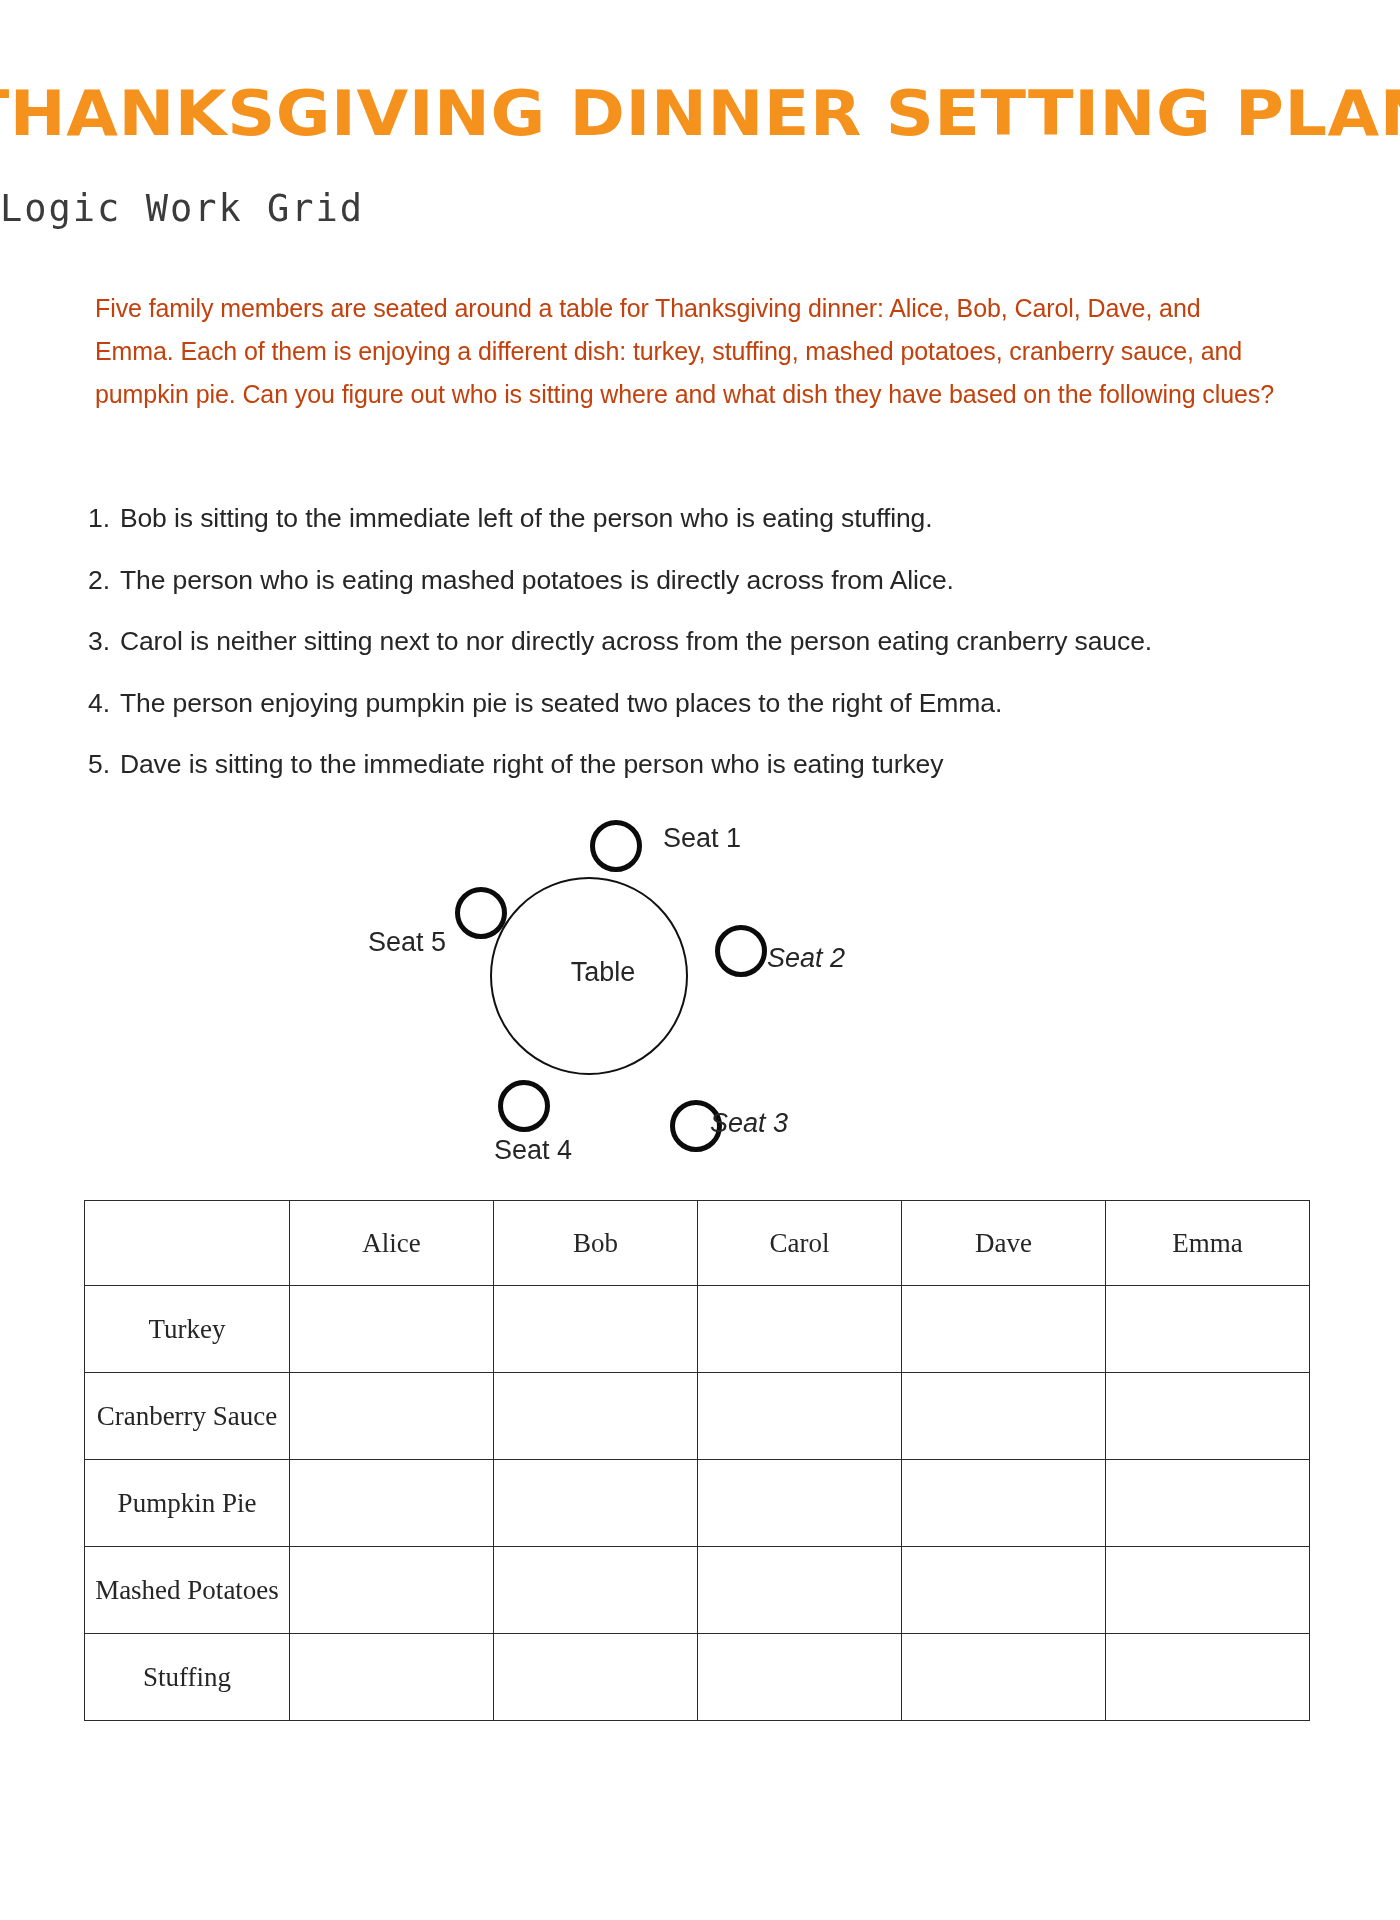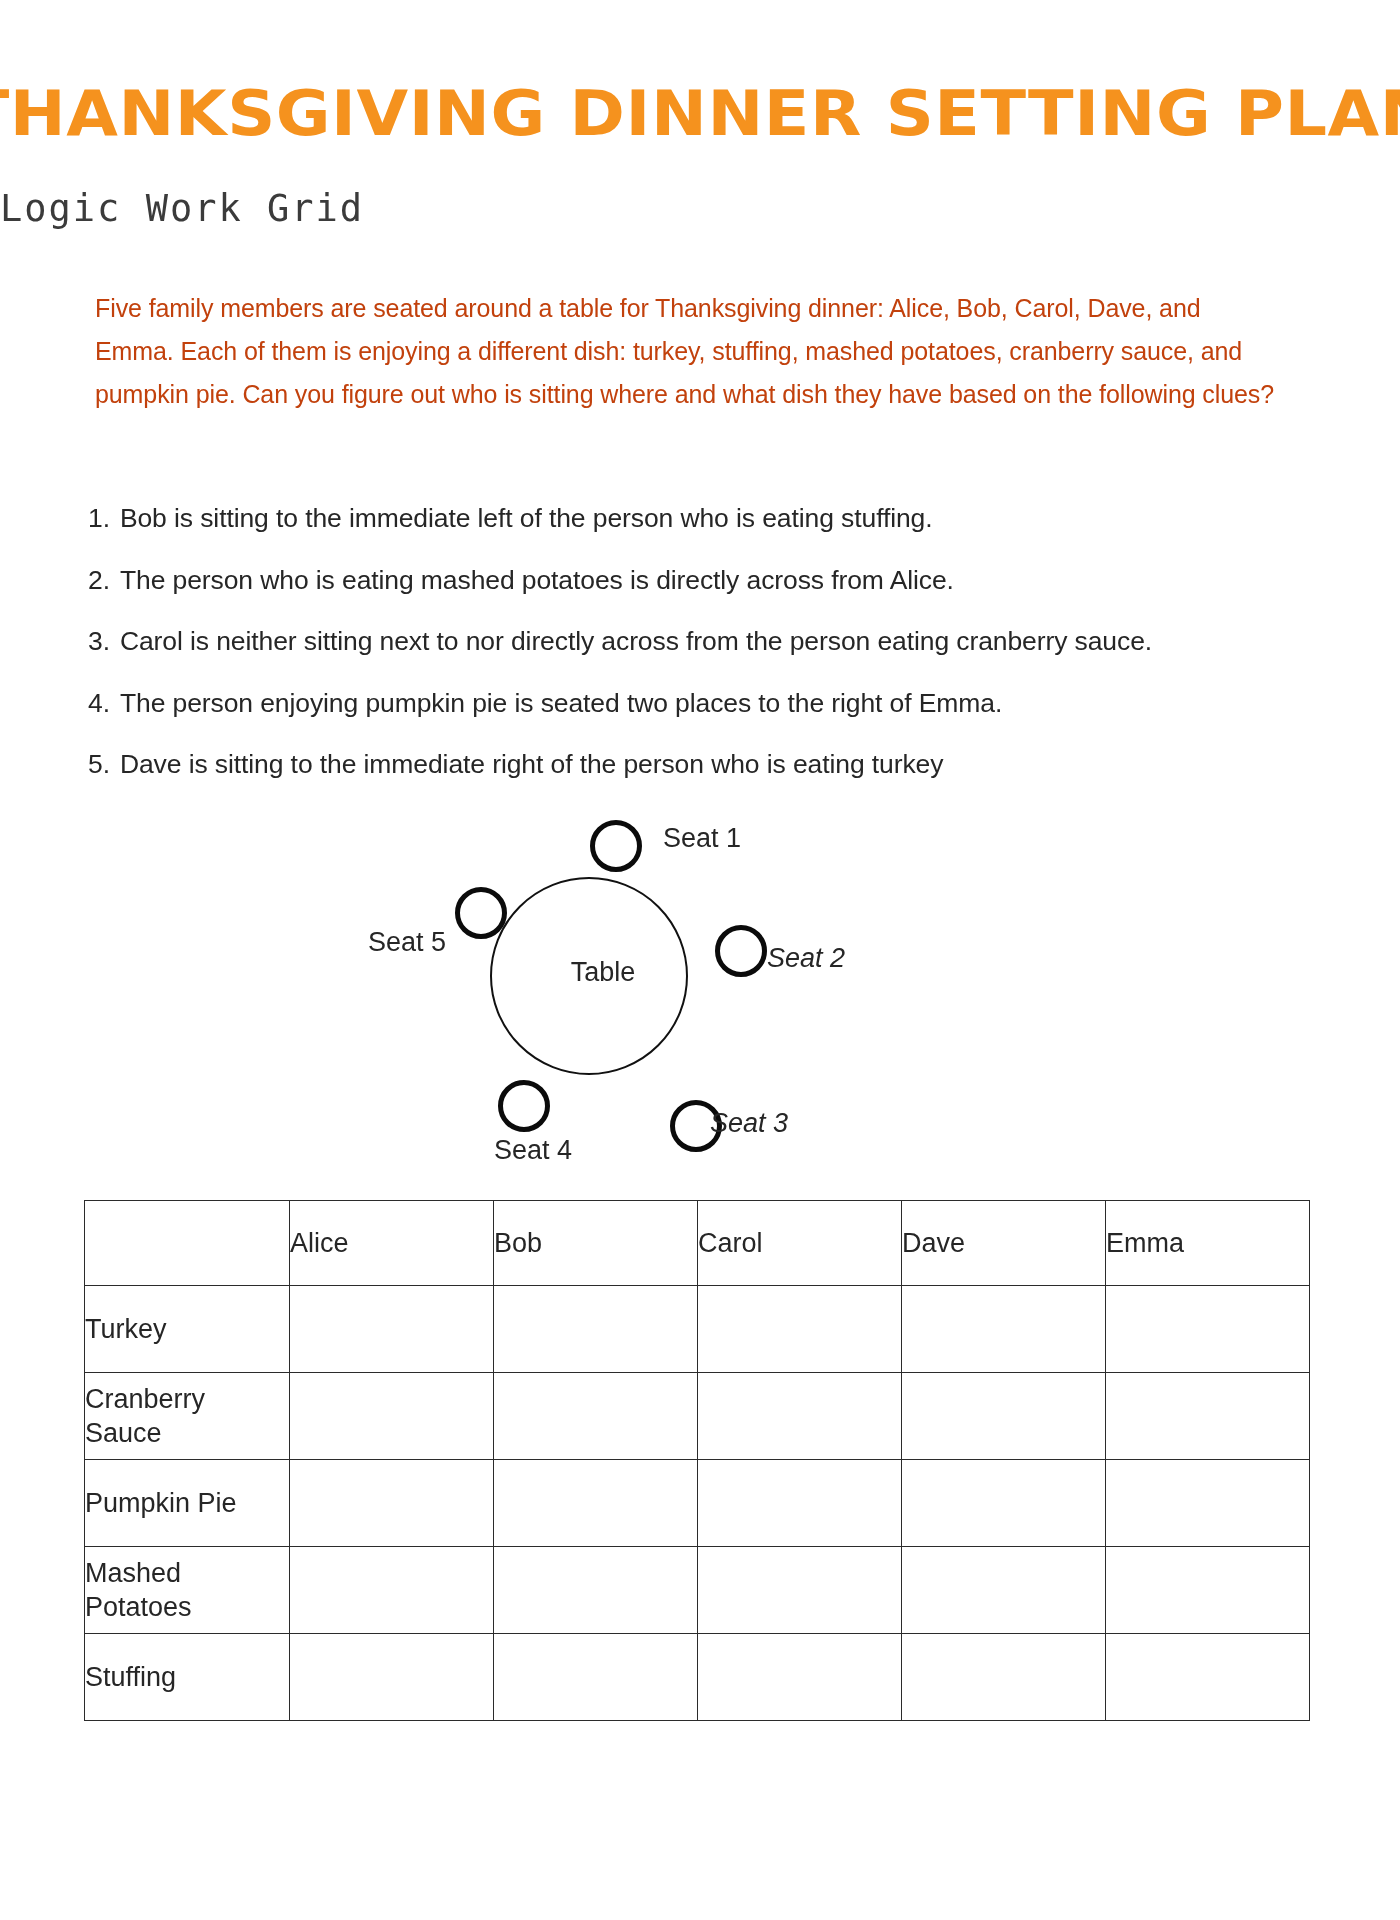--- a/index.html
+++ b/index.html
@@ -157,23 +157,24 @@
     width: 1225px;
   }
   table.grid {
     border-collapse: collapse;
     width: 1225px;
     table-layout: fixed;
   }
   table.grid td, table.grid th {
     border: 1.6px solid #2b2b2b;
     font-weight: normal;
-    font-family: Liberation Sans, sans-serif;
+    font-family: Liberation Serif, serif;
     font-size: 27px;
     color: #262626;
+    text-align: center;
     vertical-align: middle;
     line-height: 34px;
     padding: 0;
     font-weight: 300;
   }
   table.grid thead td { height: 84px; }
   table.grid tbody td { height: 86px; }
   table.grid col.c-label { width: 205px; }
   table.grid col.c-name  { width: 204px; }
 </style>

